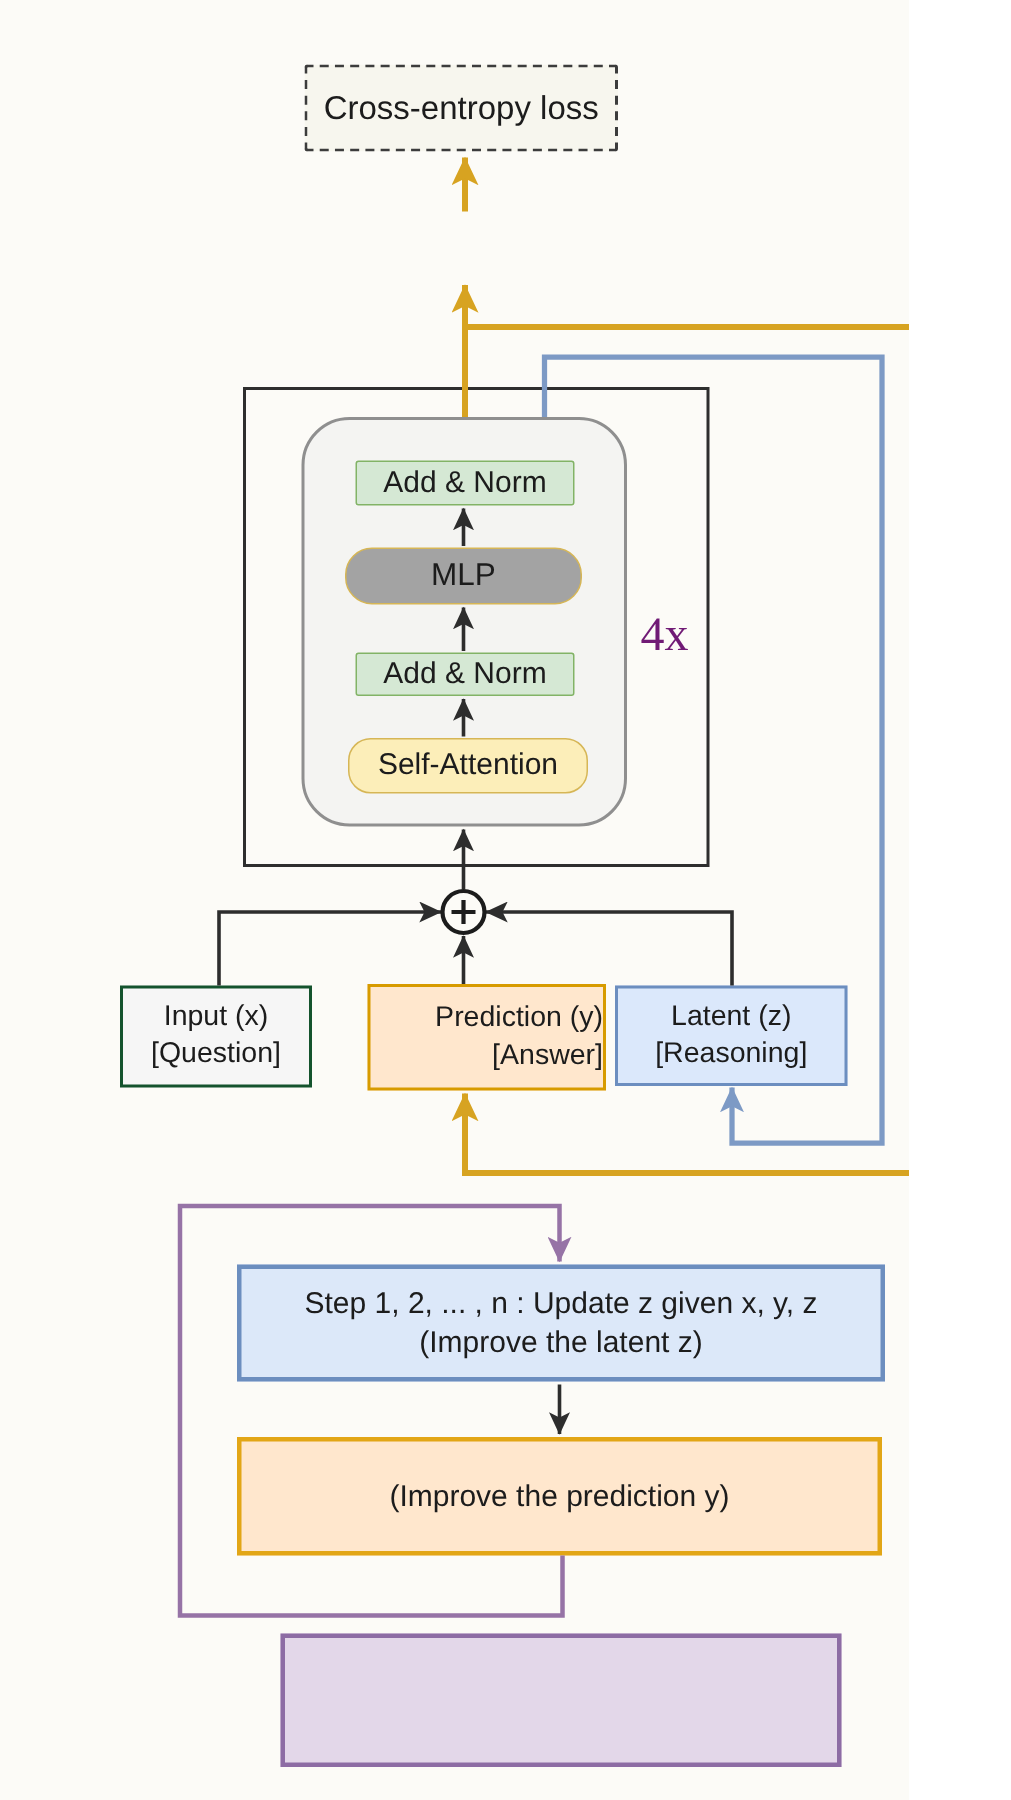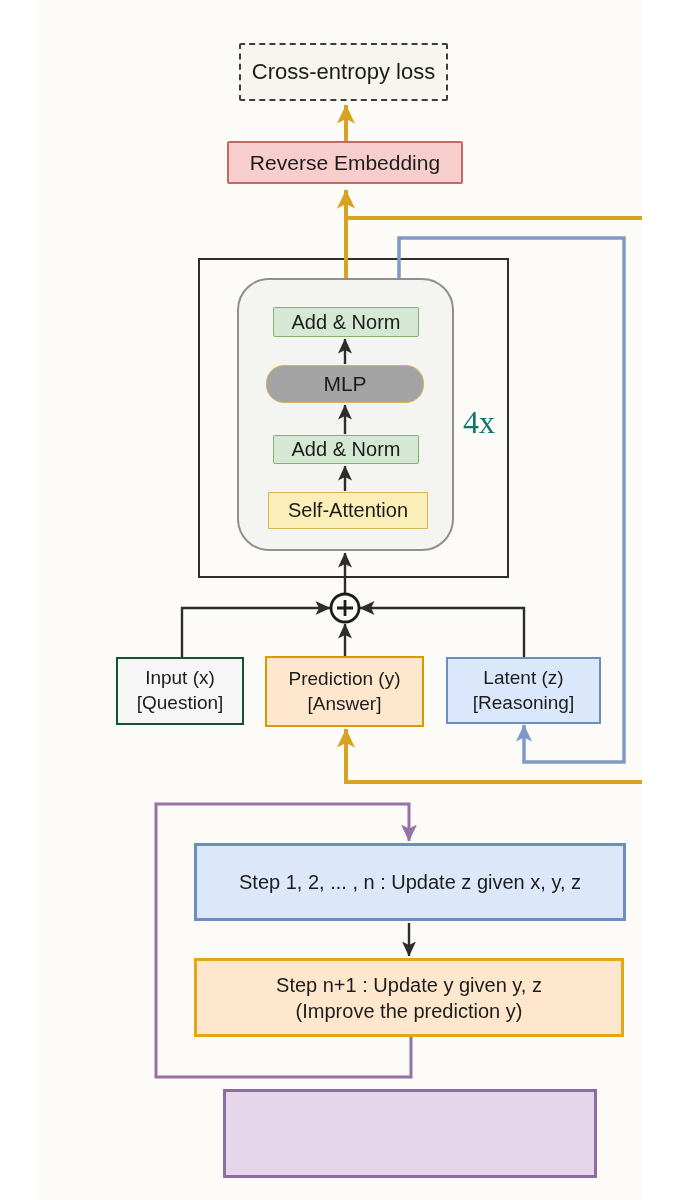--- a/index.html
+++ b/index.html
@@ -1,21 +1,20 @@
 <!DOCTYPE html>
 <html><head>
 <meta charset="utf-8">
 <style>
   html,body{margin:0;padding:0;background:#ffffff;}
   #canvas{
     position:relative;width:606px;height:1200px;overflow:hidden;
     background:#fcfbf7;
     font-family:"Liberation Sans", sans-serif;
     color:#1c1c1c;
-    margin-left:36px;
   }
   .box{
     position:absolute;box-sizing:border-box;
     display:flex;flex-direction:column;align-items:center;justify-content:center;
     text-align:center;line-height:1.3;
   }
   .loss-box{
     left:203px;top:43px;width:209px;height:58px;
     background:#f7f6ee;border:2px dashed #3c3c3c;border-radius:2px;
     font-size:22px;
@@ -30,48 +29,45 @@
     border:2.5px solid #2e2e2e;background:transparent;
   }
   .core-block{
     left:201px;top:278px;width:217px;height:273px;
     background:#f4f4f2;border:2px solid #8f8f8f;border-radius:32px;
   }
   .layer{position:absolute;box-sizing:border-box;display:flex;align-items:center;justify-content:center;text-align:center;}
   .layer.norm1{left:237px;top:307px;width:146px;height:30px;background:#d5e8d4;border:1.5px solid #82b366;border-radius:2px;font-size:20px;}
   .layer.mlp  {left:230px;top:365px;width:158px;height:38px;background:#a3a3a3;border:1.5px solid #d6b656;border-radius:18px;font-size:21px;}
   .layer.norm2{left:237px;top:435px;width:146px;height:29px;background:#d5e8d4;border:1.5px solid #82b366;border-radius:2px;font-size:20px;}
-  .layer.sa   {left:232px;top:492px;width:160px;height:37px;background:#fceeb9;border:1.5px solid #d6b656;border-radius:0;font-size:20px;justify-content:center;}
+  .layer.sa   {left:232px;top:492px;width:160px;height:37px;background:#fceeb9;border:1.5px solid #d6b656;border-radius:15px;font-size:20px;justify-content:center;}
   .fourx{
     position:absolute;left:418px;top:403px;width:50px;height:38px;
     font-family:"Liberation Serif", serif;font-size:32px;
-    display:flex;align-items:center;justify-content:center;color:#0f766e;
+    display:flex;align-items:center;justify-content:center;color:#701a75;
   }
   .state{font-size:19px;}
   .input-box {left:80px; top:657px;width:128px;height:68px;background:#f6f6f6;border:2px solid #14532d;}
-  .pred-box  {left:229px;top:656px;width:159px;height:71px;background:#ffe7cd;border:2px solid #d79b00;}
+  .pred-box  {left:245px;top:656px;width:159px;height:71px;background:#ffe7cd;border:2px solid #d79b00;align-items:flex-end;}
   .latent-box{left:410px;top:657px;width:155px;height:67px;background:#dbe8fb;border:2px solid #6c8ebf;}
   .stepz-box{left:158px;top:843px;width:432px;height:78px;background:#dce8f9;border:3px solid #6c8ebf;font-size:20px;}
   .stepy-box{left:158px;top:958px;width:430px;height:79px;background:#ffe7cd;border:3px solid #e2a616;font-size:20px;}
   .applied-box{left:187px;top:1089px;width:374px;height:89px;background:#e3d7e9;border:3px solid #8d6ca4;font-size:20px;}
   sub{font-size:0.68em;}
   svg.wires{position:absolute;left:0;top:0;z-index:2;pointer-events:none;}
 </style>
 </head>
 <body>
 
 <div id="canvas">
 
   <div class="box loss-box">
     <span>Cross-entropy loss</span>
   </div>
 
-  <div class="box re-box">
-    <span>Reverse Embedding</span>
-  </div>
 
   <div class="box outer-box"></div>
 
   <div class="box core-block"></div>
 
   <div class="layer norm1">
     <span>Add &amp; Norm</span>
   </div>
   <div class="layer mlp">
     <span>MLP</span>
@@ -93,23 +89,23 @@
     <span>Prediction (y)</span>
     <span>[Answer]</span>
   </div>
   <div class="box state latent-box">
     <span>Latent (z)</span>
     <span>[Reasoning]</span>
   </div>
 
   <div class="box stepz-box">
     <span>Step 1, 2, ... , n : Update z given x, y, z</span>
+    <span>(Improve the latent z)</span>
   </div>
   <div class="box stepy-box">
-    <span>Step n+1 : Update y given y, z</span>
     <span>(Improve the prediction y)</span>
   </div>
   <div class="box applied-box">
   </div>
 
   <svg class="wires" width="674" height="1200" viewBox="0 0 674 1200">
     <defs>
       <marker id="ah-black" markerUnits="userSpaceOnUse" markerWidth="16" markerHeight="14" refX="14.5" refY="7" orient="auto">
         <path d="M0,0 L15,7 L0,14 L3.5,7 Z" fill="#2d2d2d"></path>
       </marker>

